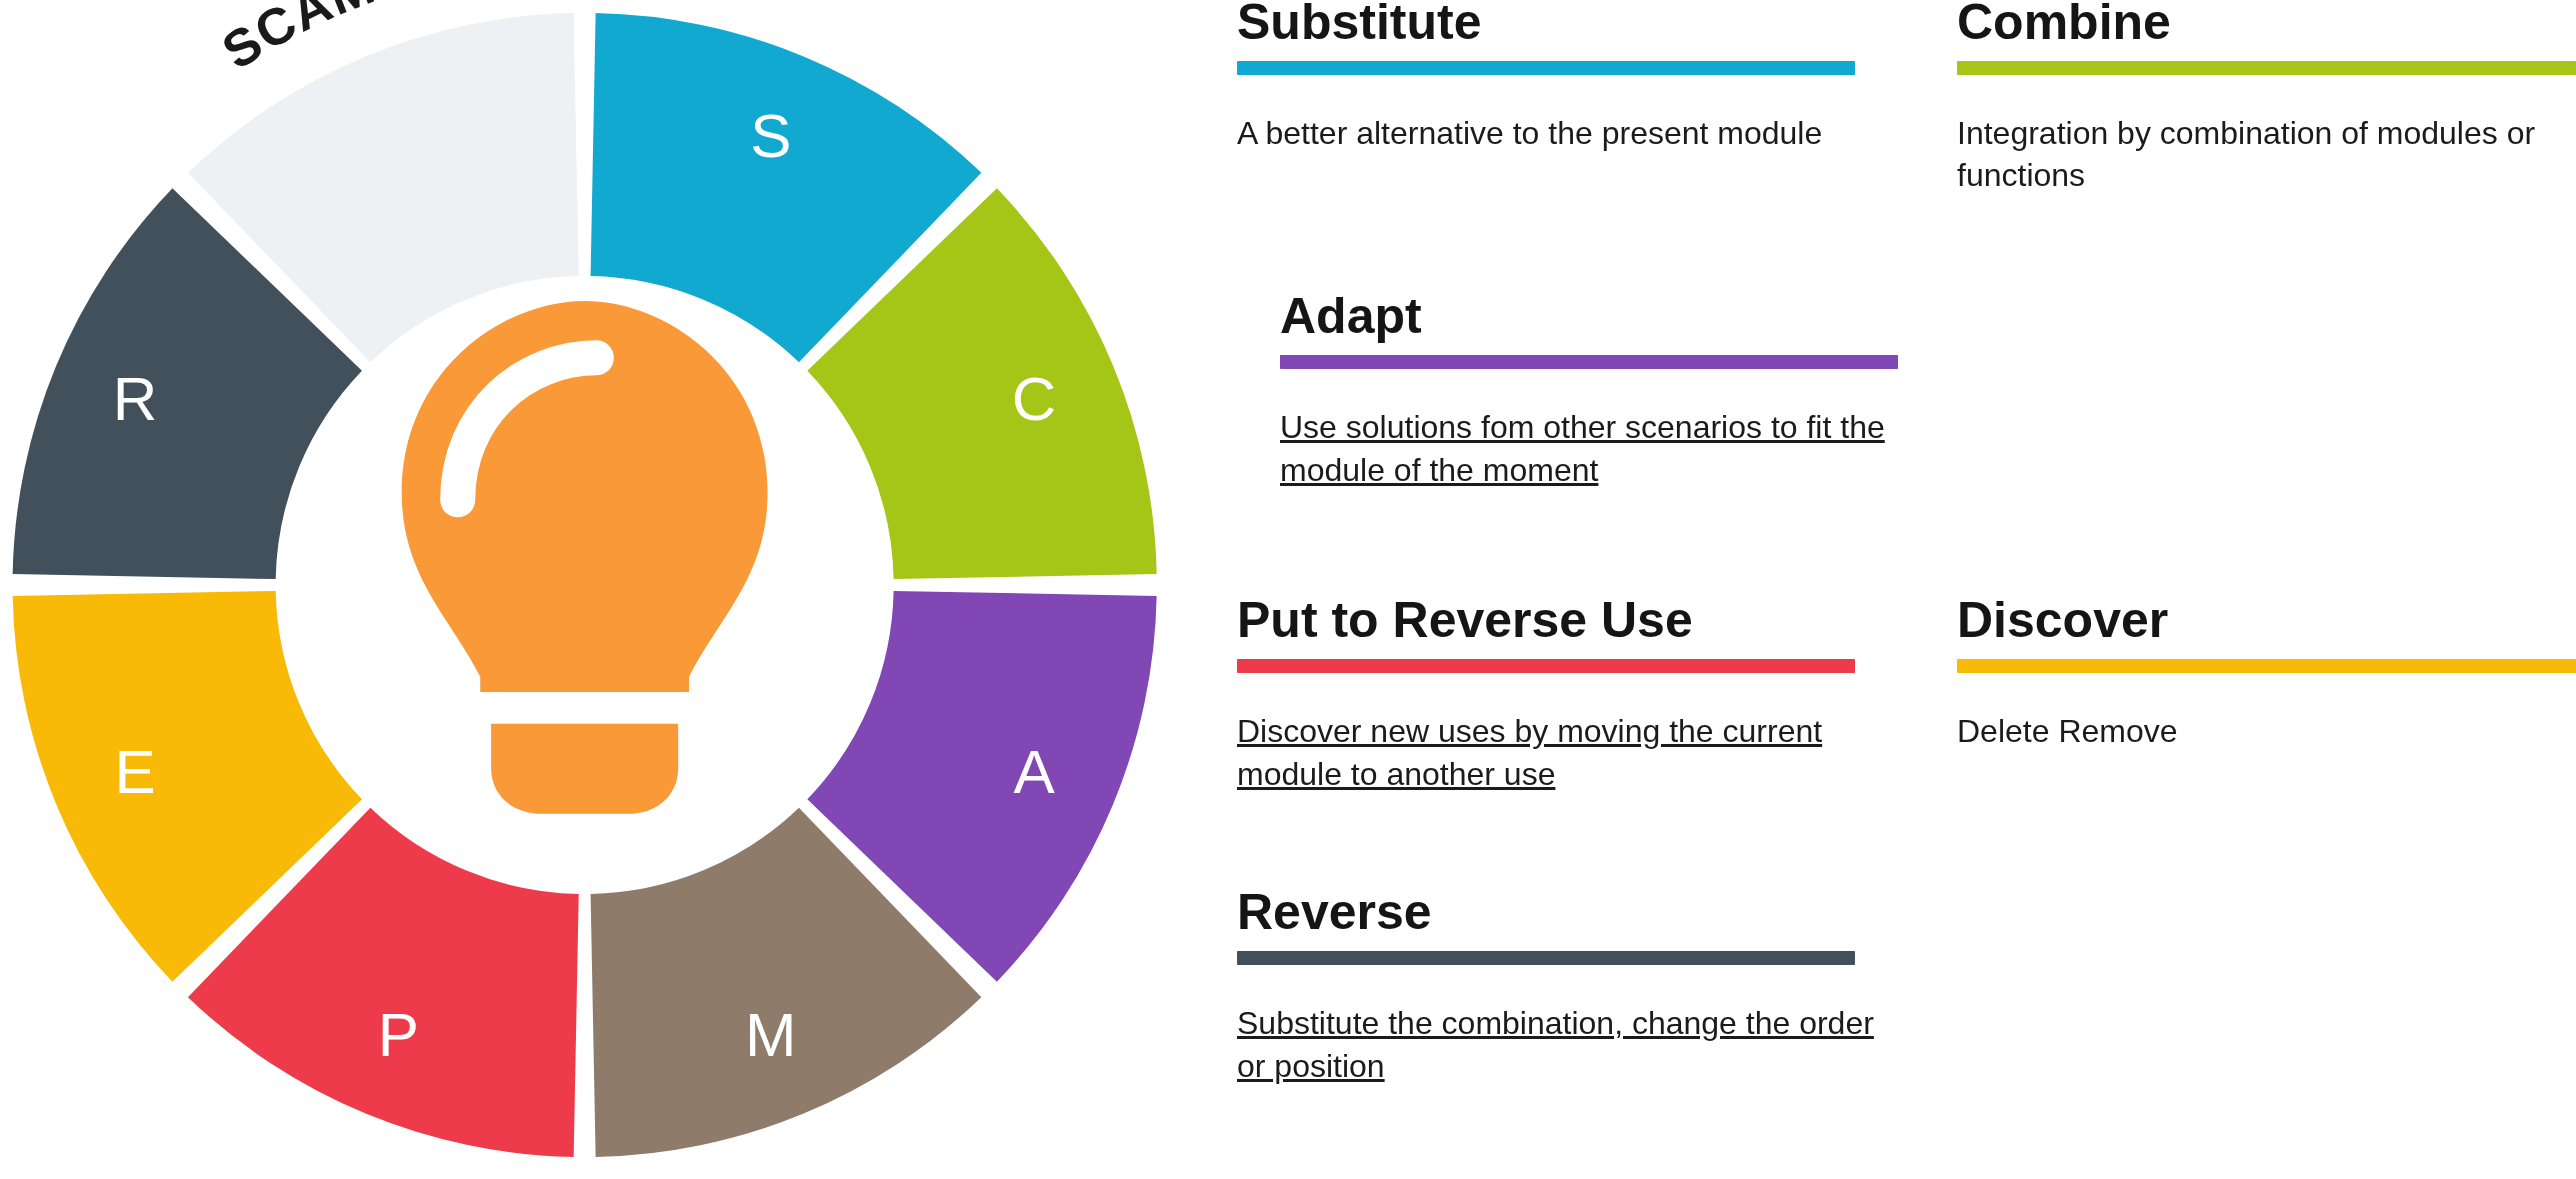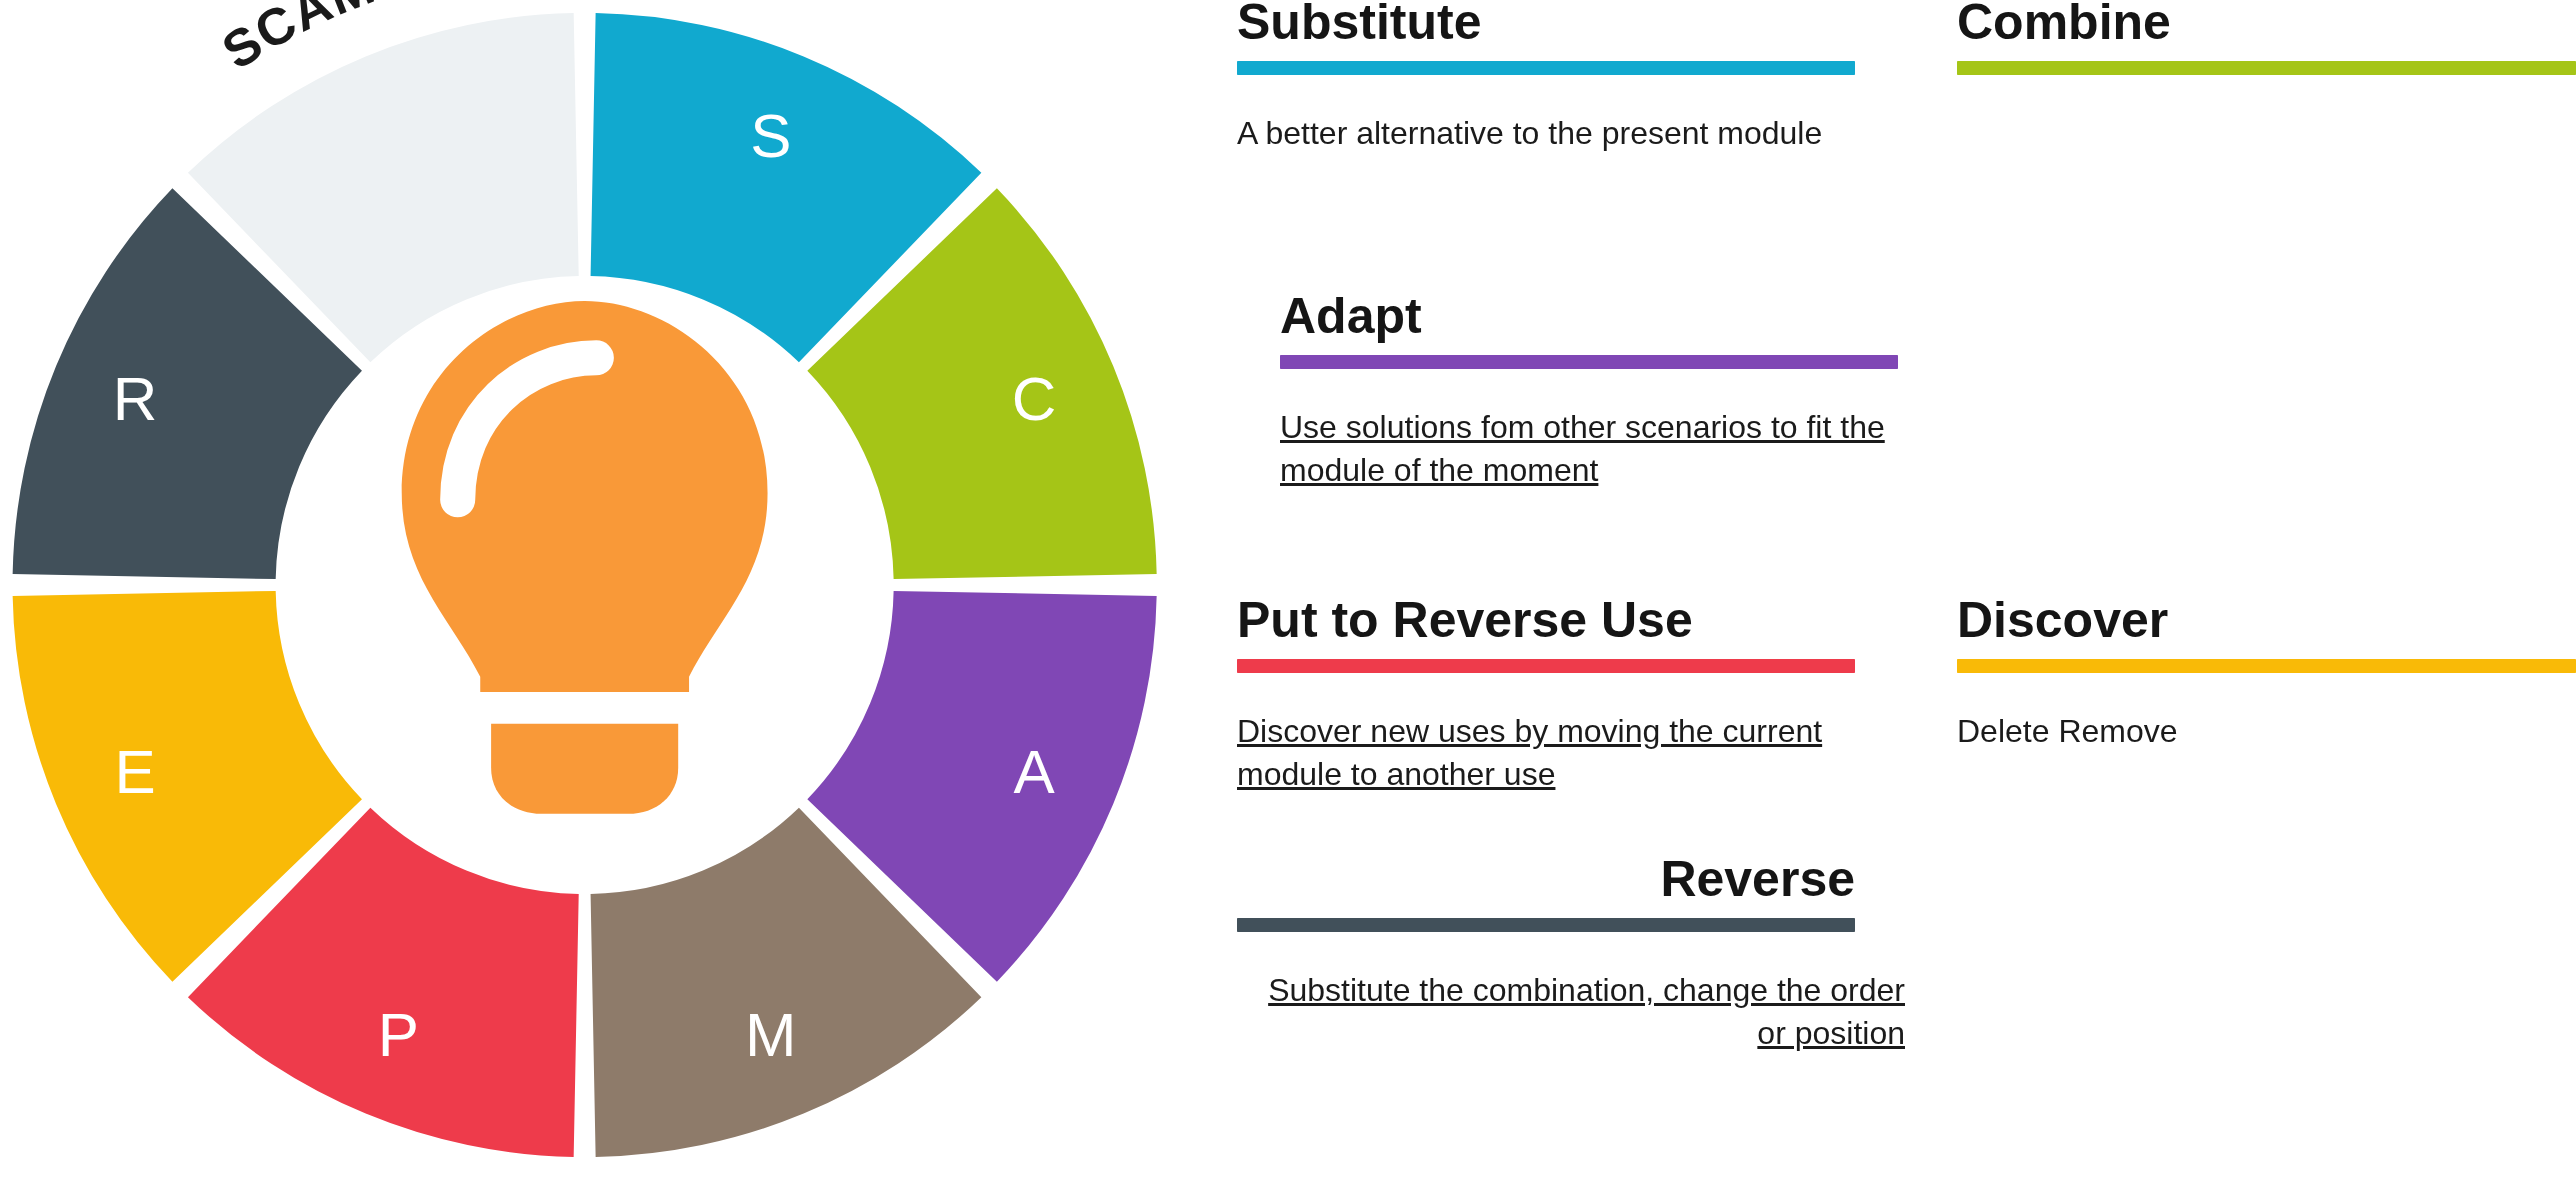--- a/index.html
+++ b/index.html
@@ -41,21 +41,21 @@
     font-family:"Liberation Sans","DejaVu Sans",sans-serif;
   }
 
   
   .col-a{left:0px;}
   .col-b{left:720px;}
   
   .row-1{top:-3.3px;}
   .row-2{top:291px;margin-left:43px;}
   .row-3{top:595px;}
-  .row-4{top:854px;text-align:right;}
+  .row-4{top:887px;}
 
   .w-a{width:618px;}
   .w-b{width:619px;}
   .desc-wide{width:668px;text-decoration:underline;}
 </style>
 </head>
 <body>
 
 <div id="wrap">
 
@@ -118,20 +118,21 @@
 
     <div class="entry col-a row-1 w-a">
       <div class="entry-title">Substitute</div>
       <div class="entry-rule" style="background: rgb(17, 169, 207);"></div>
       <div class="entry-desc">A better alternative to the present module</div>
     </div>
 
     <div class="entry col-b row-1 w-b">
       <div class="entry-title">Combine</div>
       <div class="entry-rule" style="background: rgb(165, 197, 23);"></div>
+      <div class="entry-desc">Integration by combination of modules or functions</div>
     </div>
 
     <div class="entry col-a row-2 w-a">
       <div class="entry-title">Adapt</div>
       <div class="entry-rule" style="background: rgb(128, 71, 181);"></div>
       <div class="entry-desc desc-wide">Use solutions fom other scenarios to fit the module of the moment</div>
     </div>
 
 
     <div class="entry col-a row-3 w-a">

